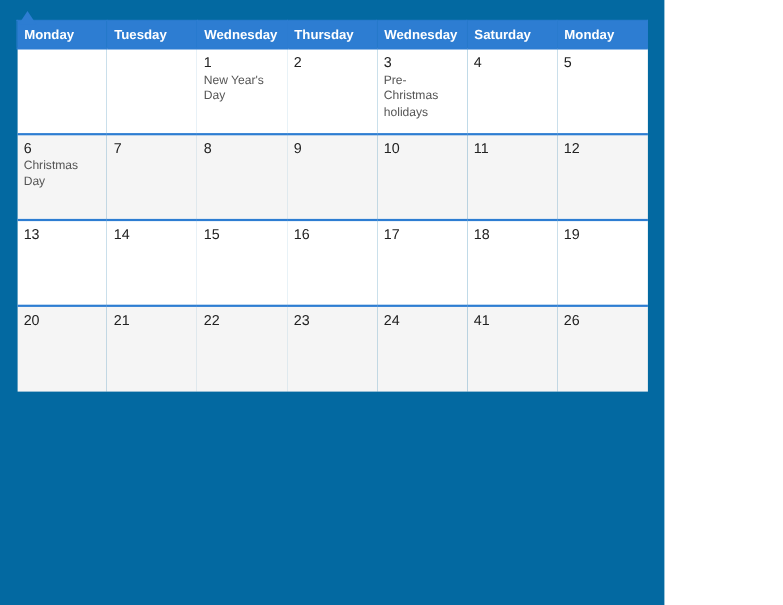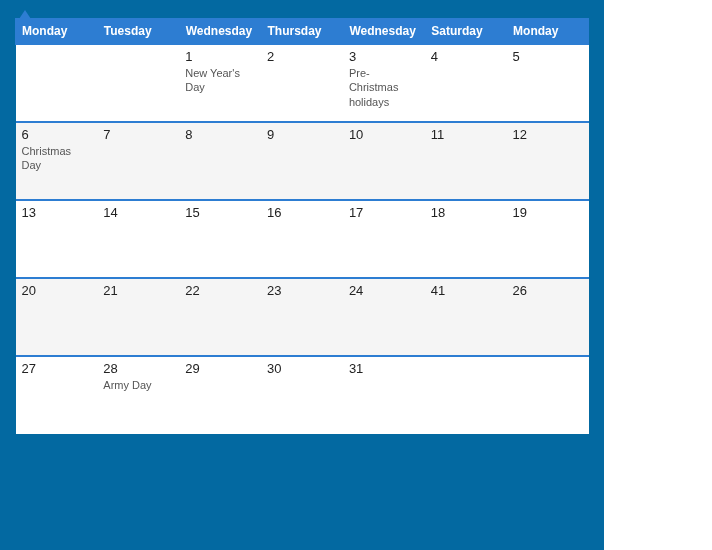--- a/index.html
+++ b/index.html
@@ -226,35 +226,15 @@
           <td>
             <span class="date-num">24</span>
           </td>
           <td>
             <span class="date-num">41</span>
           </td>
           <td>
             <span class="date-num">26</span>
           </td>
         </tr>
-        <tr class="week-row">
-          <td>
-            <span class="date-num">27</span>
-          </td>
-          <td>
-            <span class="date-num">28</span>
-            <span class="holiday-name">Army Day</span>
-          </td>
-          <td>
-            <span class="date-num">29</span>
-          </td>
-          <td>
-            <span class="date-num">30</span>
-          </td>
-          <td>
-            <span class="date-num">31</span>
-          </td>
-          <td class="empty-cell"></td>
-          <td class="empty-cell"></td>
-        </tr>
       </tbody>
   </table>
 </div>
 
 </body></html>

